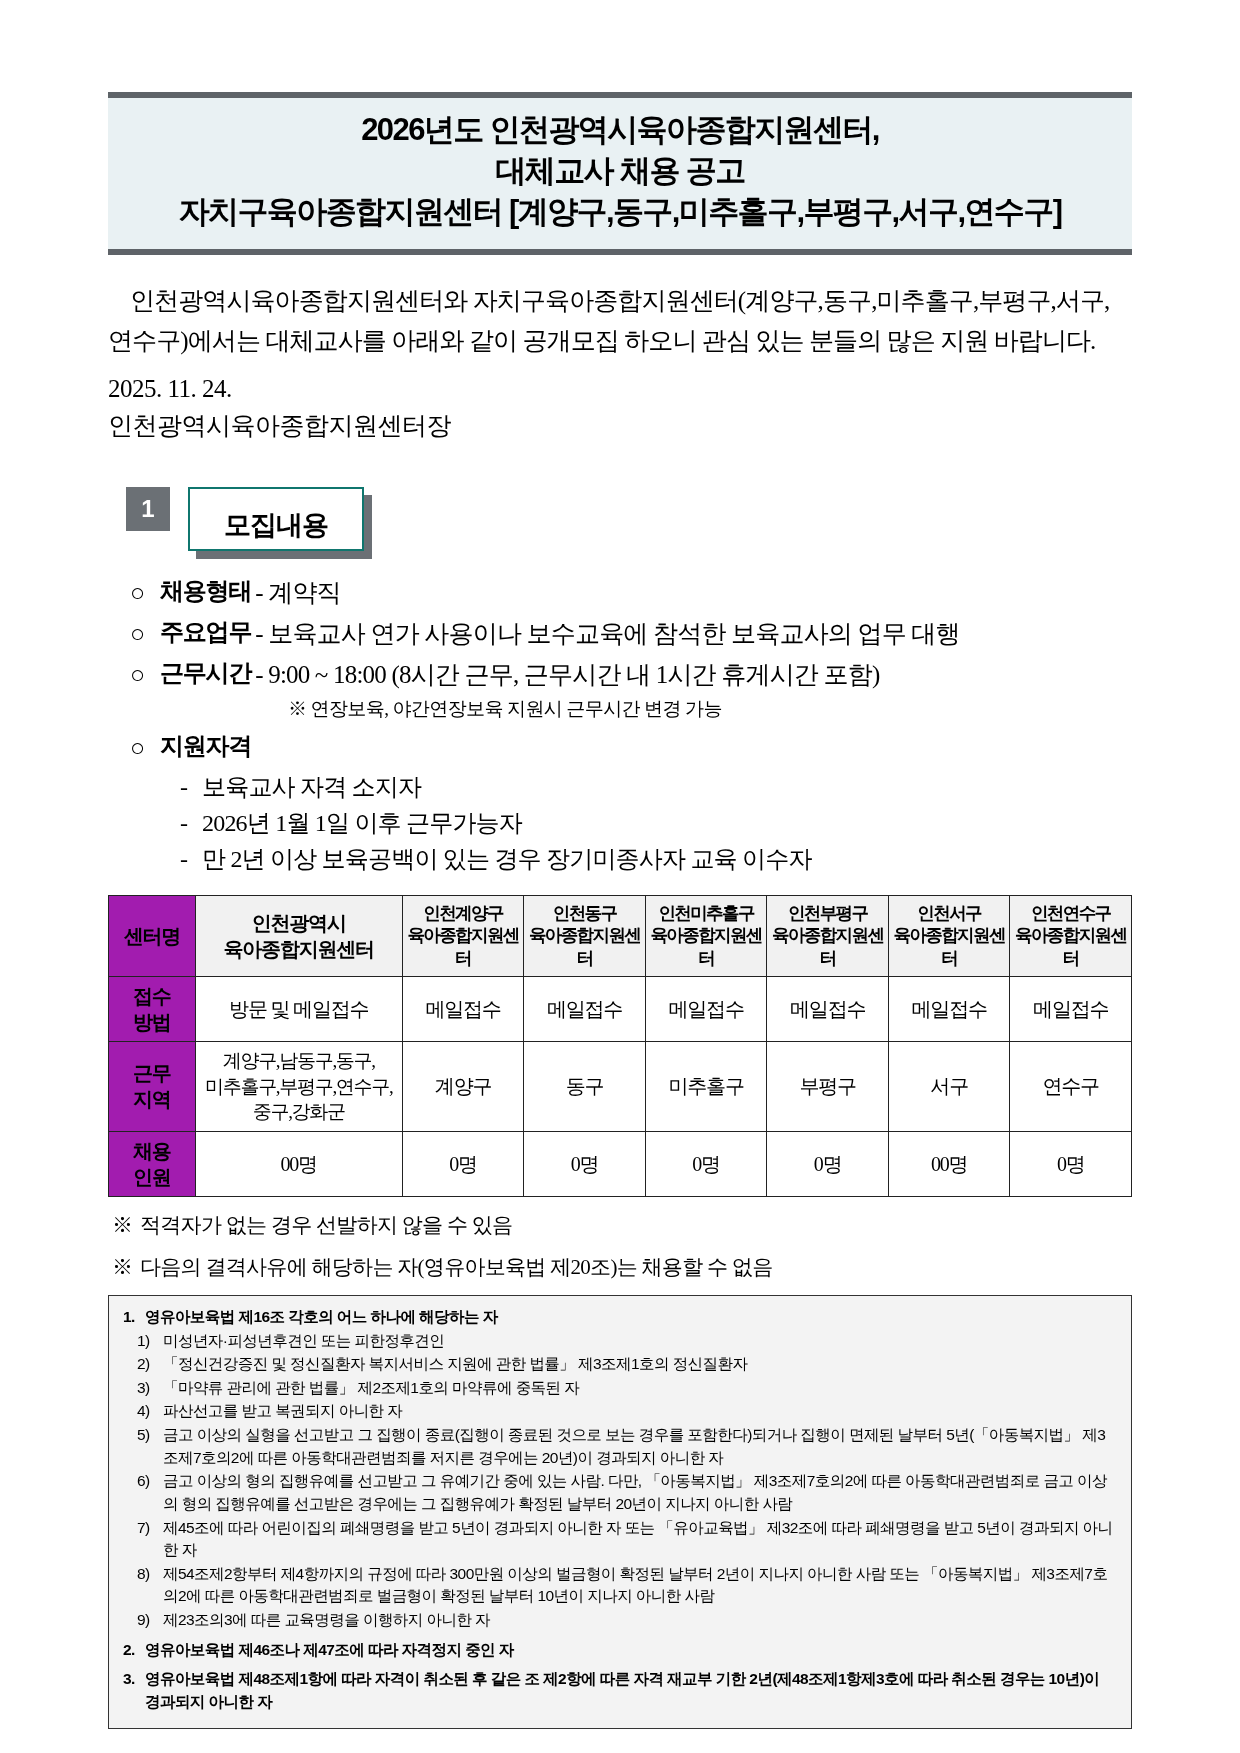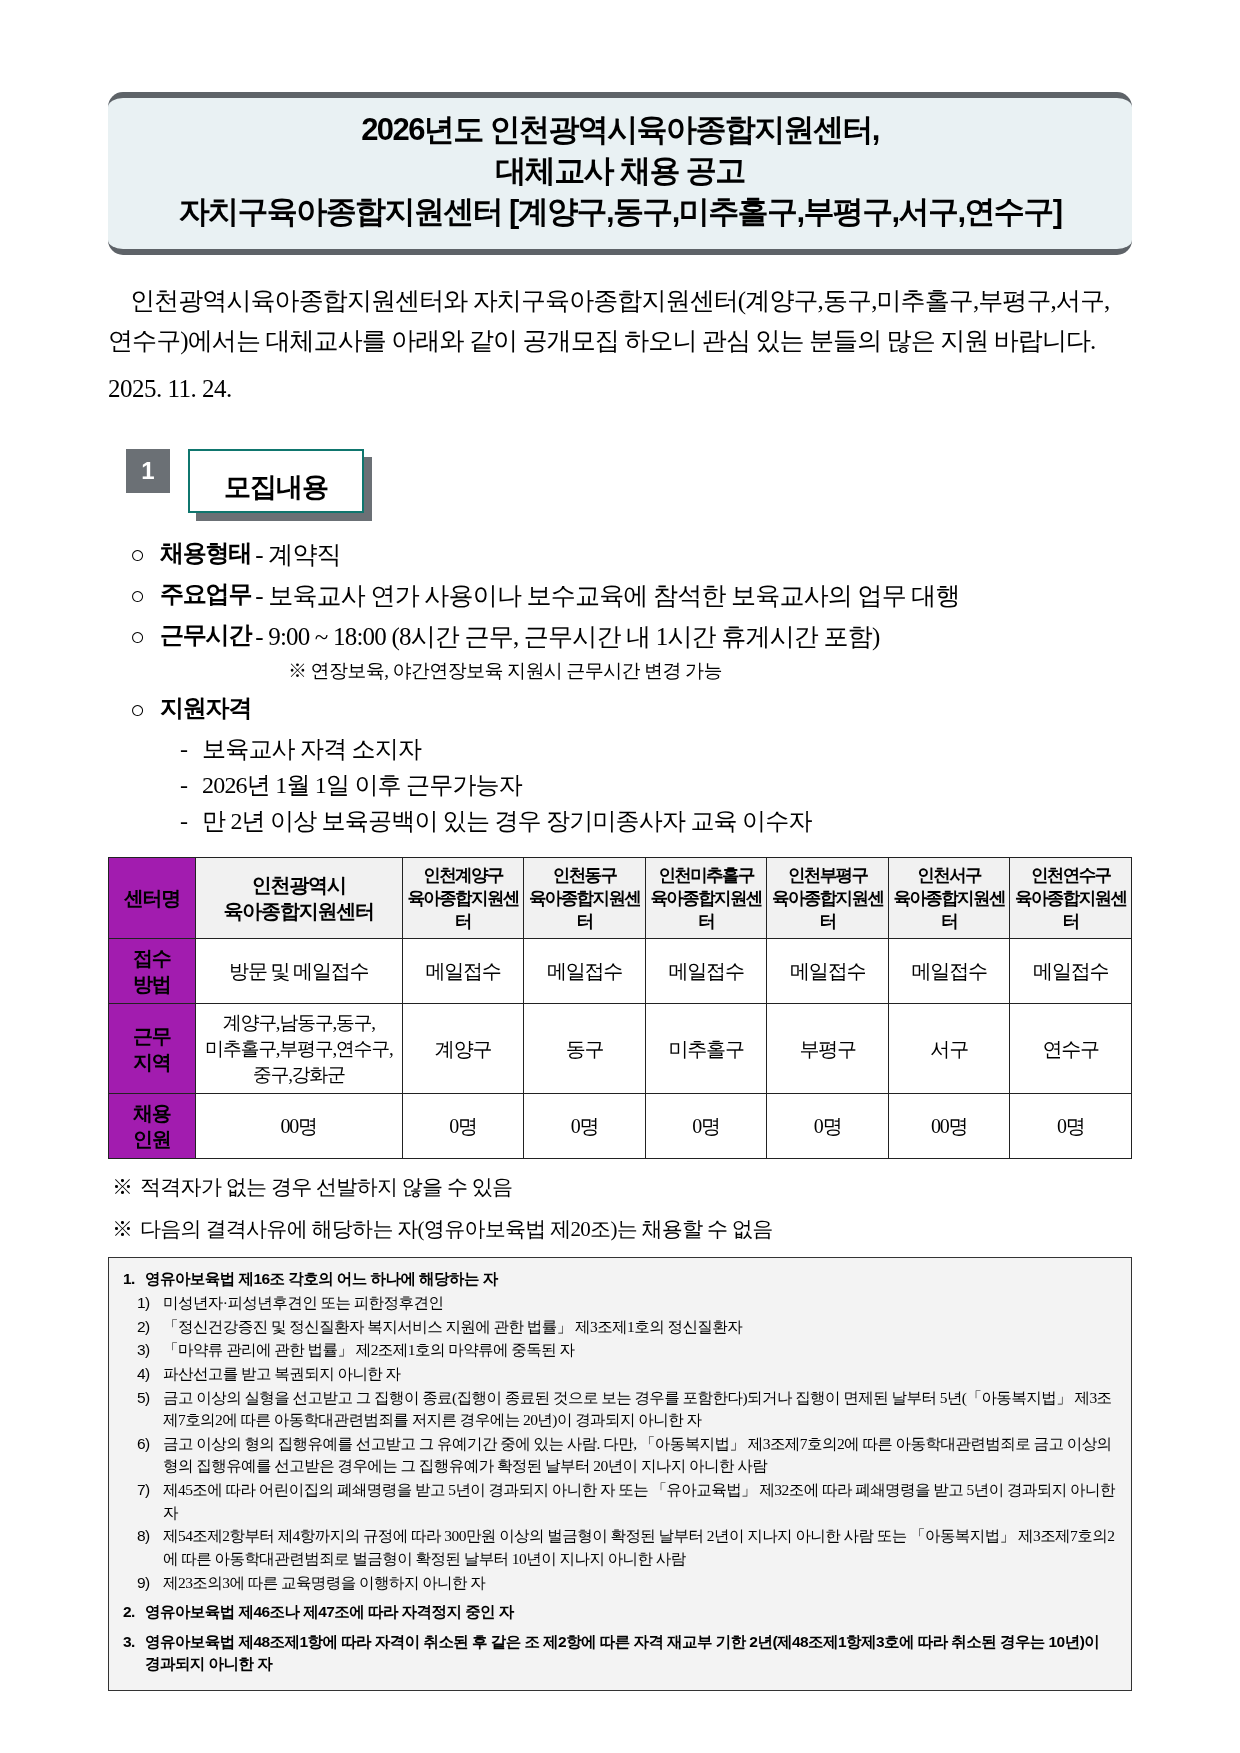--- a/index.html
+++ b/index.html
@@ -19,21 +19,20 @@
     position: relative;
   }
 
   
   .title-box {
     background: #e9f1f3;
     border-top: 6px solid #5e6368;
     border-bottom: 6px solid #5e6368;
     padding: 12px 10px 16px 10px;
     text-align: center;
-    border-radius: 15px;
   }
   .title-line {
     font-family: "Liberation Sans", sans-serif;
     font-weight: bold;
     font-size: 31px;
     letter-spacing: -1.6px;
     line-height: 1.32;
     color: #000;
   }
 
@@ -209,36 +208,37 @@
     display: flex;
   }
   .dq-h:first-child { margin-top: 0; }
   .dq-h .n { flex: 0 0 22px; }
   .dq-item {
     display: flex;
     margin-top: 1px;
     padding-left: 14px;
   }
   .dq-item .n { flex: 0 0 26px; }
-  .dq-item .t { flex: 1; font-family: Liberation Serif, serif; }
+  .dq-item .t { flex: 1; }
 </style>
 </head>
 <body>
 
 <div class="page">
 
   <div class="title-box">
     <div class="title-line">2026년도 인천광역시육아종합지원센터,</div>
     <div class="title-line">대체교사 채용 공고</div>
     <div class="title-line">자치구육아종합지원센터 [계양구,동구,미추홀구,부평구,서구,연수구]</div>
   </div>
 
   <div class="intro">인천광역시육아종합지원센터와 자치구육아종합지원센터(계양구,동구,미추홀구,부평구,서구,연수구)에서는 대체교사를 아래와 같이 공개모집 하오니 관심 있는 분들의 많은 지원 바랍니다.</div>
   <div class="sign">
     <div>2025. 11. 24.</div>
+    <div>인천광역시육아종합지원센터장</div>
   </div>
 
   <div class="section-head">
     <div class="section-num">1</div>
     <div class="section-title-wrap">
       <div class="section-title">모집내용</div>
     </div>
   </div>
 
   <div class="bullets">

